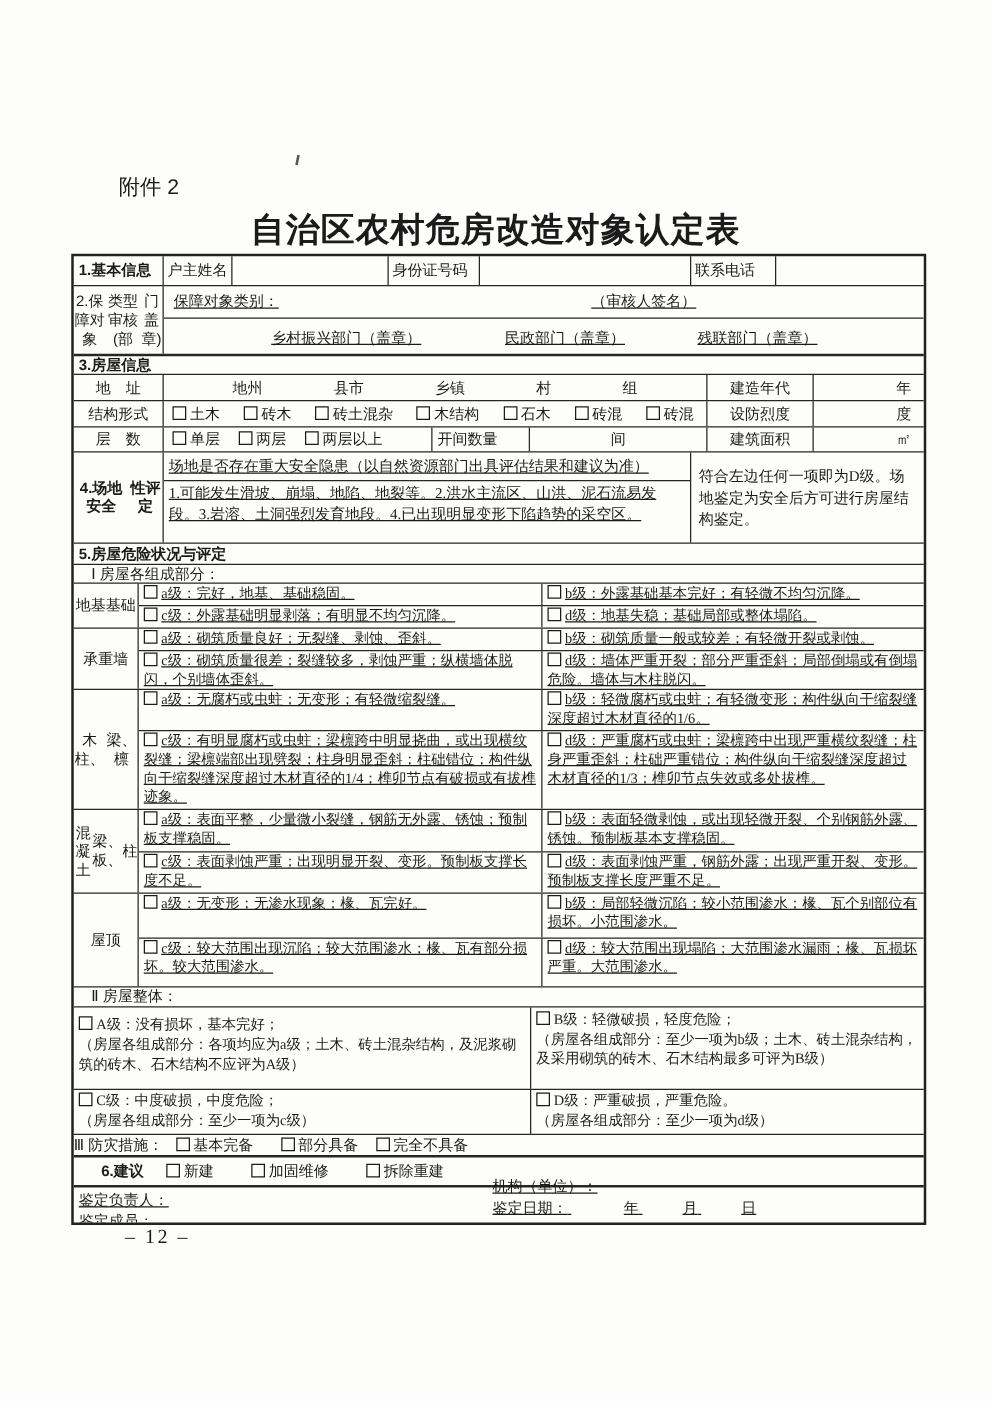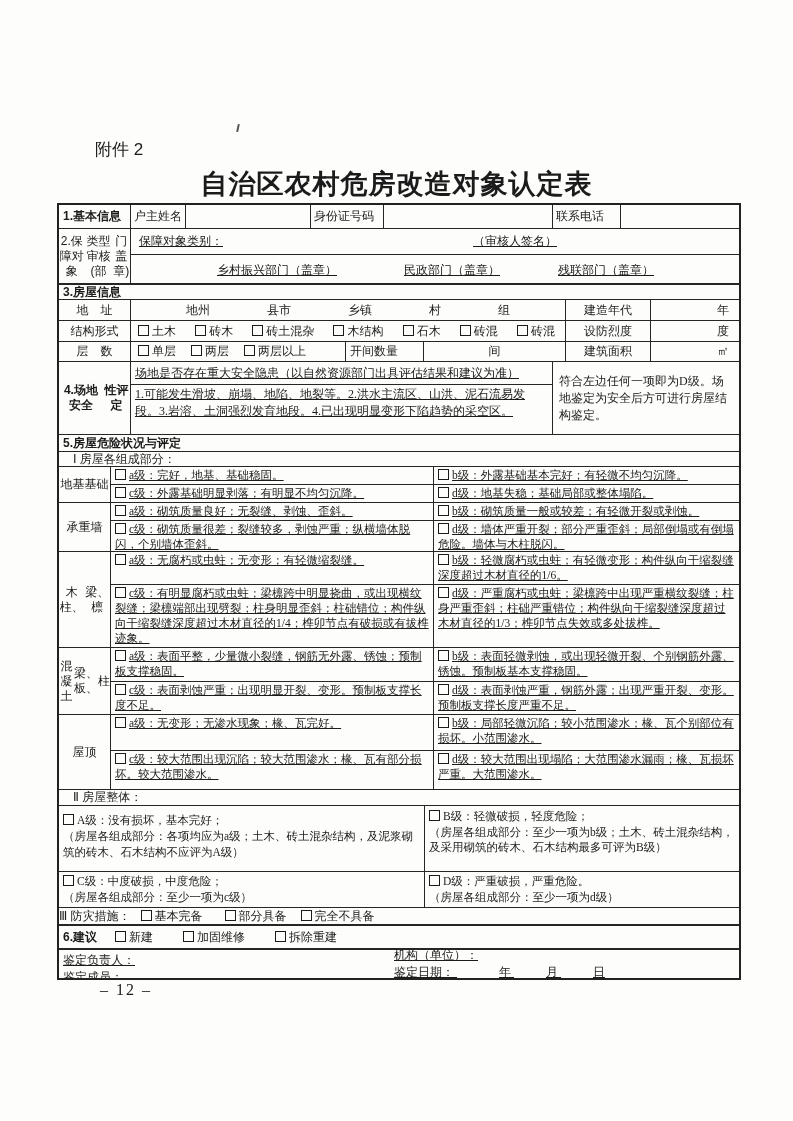--- a/index.html
+++ b/index.html
@@ -265,34 +265,34 @@
     <div class="row" style="height:17px">
       <div class="cell fc sans vc" style="flex:1;gap:22px">
         <span>Ⅲ 防灾措施：</span>
         <span class="opt" style="margin-left:-12px"><span class="cb"></span><span>基本完备</span></span>
         <span class="opt"><span class="cb"></span><span>部分具备</span></span>
         <span class="opt" style="margin-left:-8px"><span class="cb"></span><span>完全不具备</span></span>
       </div>
     </div>
 
     <div class="row thick" style="height:24px">
-      <div class="cell fc sans vc" style="flex:1;padding-left:4px;gap:30px">
+      <div class="cell fc sans vc" style="flex:1;padding-left:22px;gap:30px">
         <span class="b">6.建议</span>
         <span class="opt" style="margin-left:-12px"><span class="cb"></span><span>新建</span></span>
         <span class="opt"><span class="cb"></span><span>加固维修</span></span>
         <span class="opt"><span class="cb"></span><span>拆除重建</span></span>
       </div>
     </div>
 
     <div class="row thick" style="height:30px">
       <div class="cell fc subcol" style="width:353px;padding:2px 0 3px 4px;justify-content:space-between;border-left:none">
         <div>鉴定负责人：</div>
         <div>鉴定成员：</div>
       </div>
-      <div class="subcol" style="flex:1;padding:2px 16px 3px 2px;justify-content:center">
+      <div class="subcol" style="flex:1;padding:2px 16px 3px 2px;justify-content:flex-end">
         <div>机构（单位）：</div>
         <div>
           <span>鉴定日期：</span>
           <span style="margin-left:42px">年</span>
           <span style="margin-left:32px">月</span>
           <span style="margin-left:32px">日</span>
         </div>
       </div>
     </div>
 

